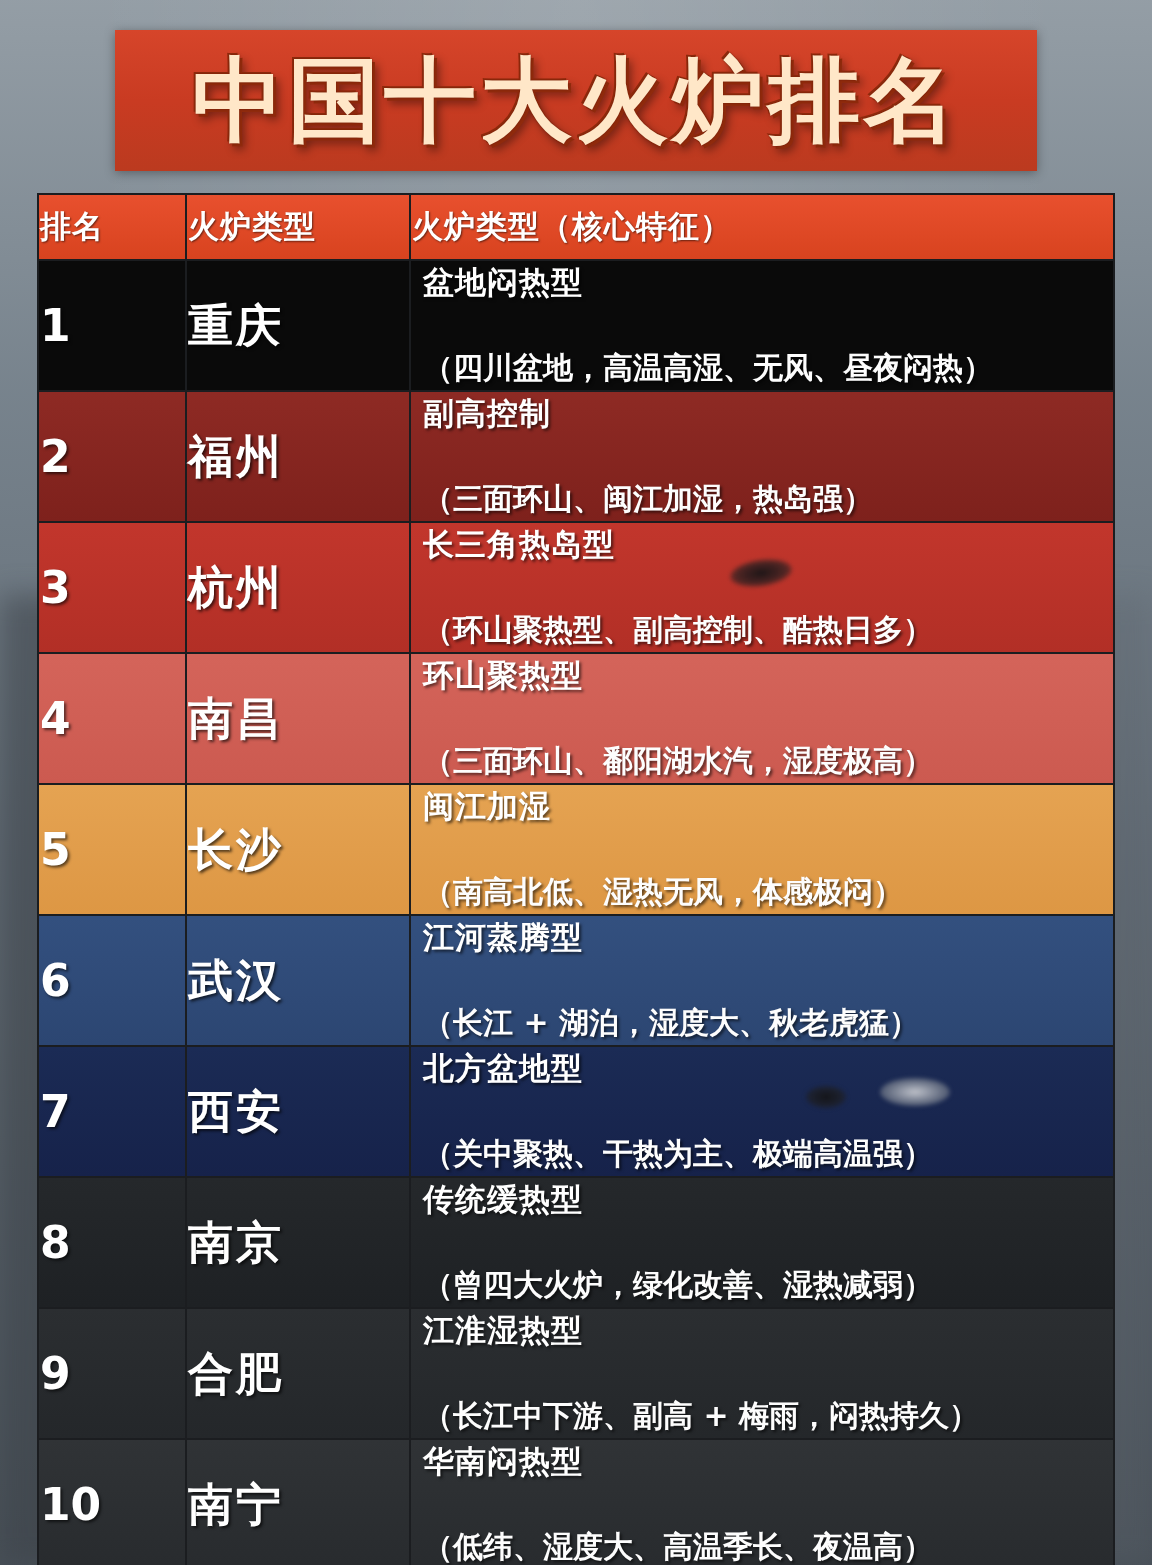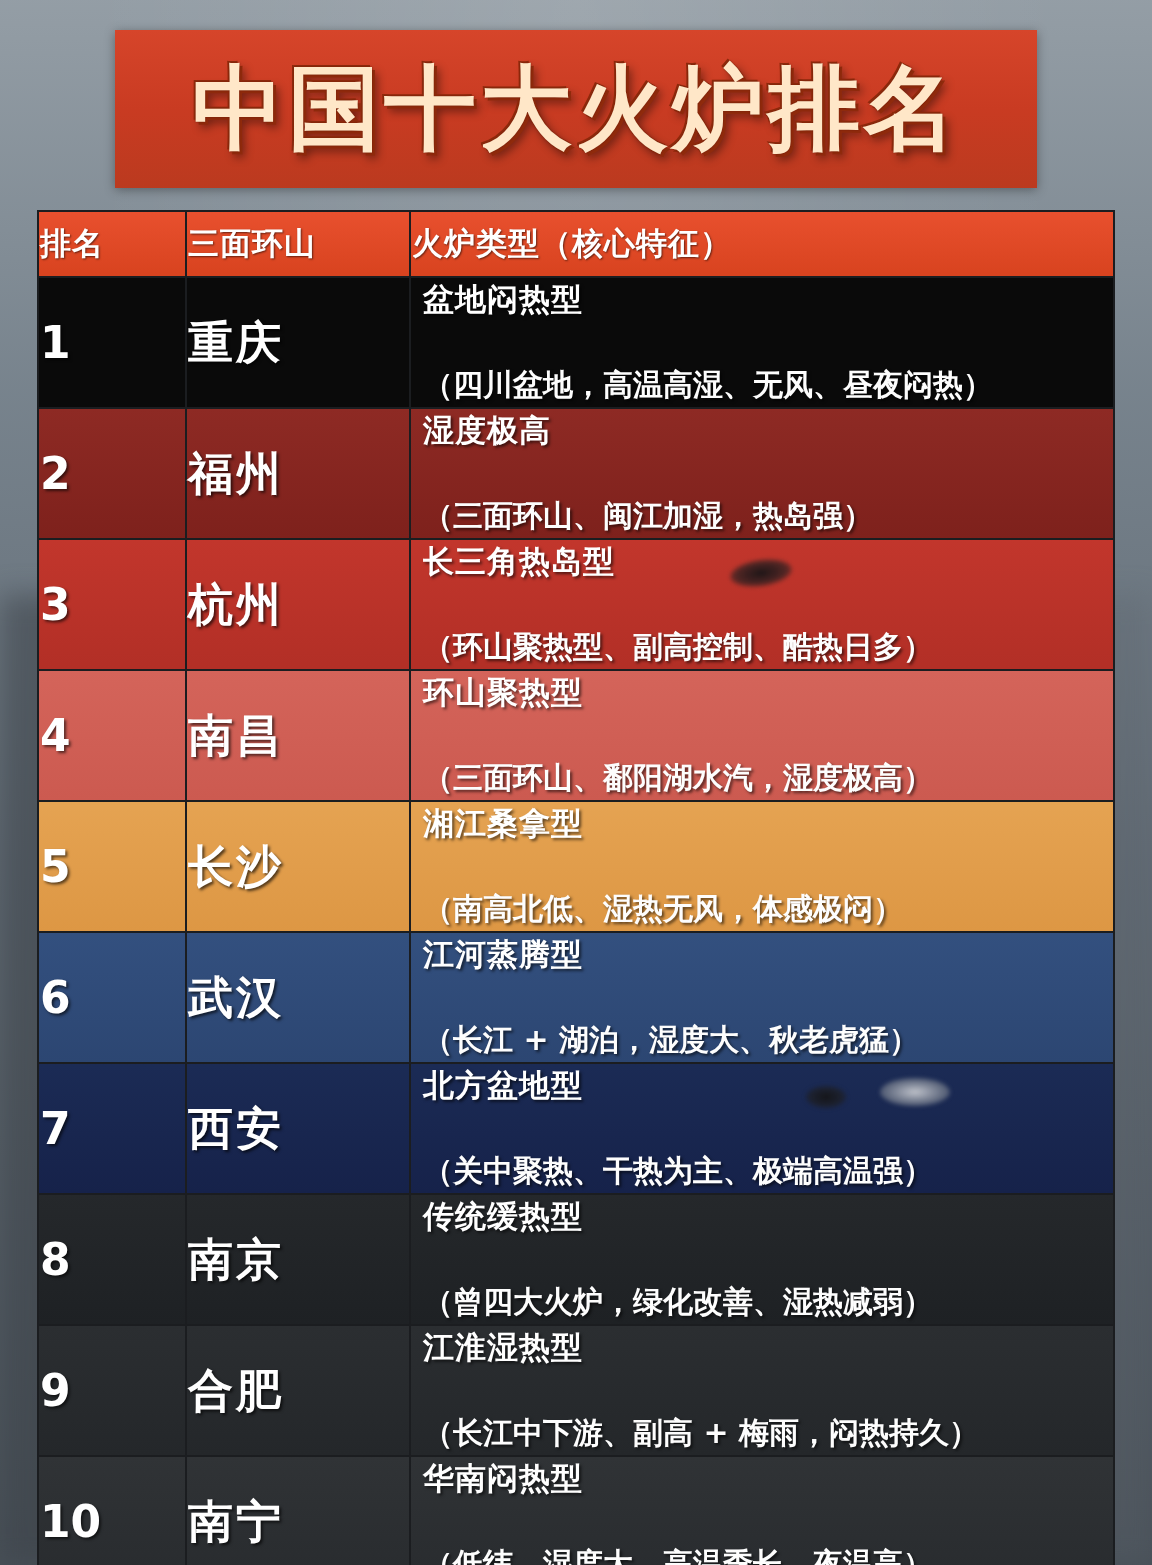--- a/index.html
+++ b/index.html
@@ -40,21 +40,21 @@
   .wrap {
     position: relative;
     z-index: 2;
     width: 1152px;
   }
 
   
   .title-band {
     margin: 30px auto 0 auto;
     width: 922px;
-    height: 158px;
+    height: 141px;
     background: linear-gradient(180deg, #d6452a 0%, #c93b22 50%, #bb3a1f 100%);
     display: flex;
     align-items: center;
     justify-content: center;
     box-shadow: 0 2px 10px rgba(0,0,0,0.35);
   }
   .title-text {
     font-family: "DejaVu Sans", sans-serif;
     font-weight: bold;
     font-size: 92px;
@@ -172,38 +172,38 @@
 
   <table class="rank">
     <colgroup>
       <col class="c-rank">
       <col class="c-city">
       <col class="c-type">
     </colgroup>
     <thead>
       <tr>
         <th>排名</th>
-        <th>三面环山</th>
+        <th>火炉类型</th>
         <th>火炉类型（核心特征）</th>
       </tr>
     </thead>
     <tbody>
       <tr class="row-1">
         <td class="rank-num">1</td>
         <td class="city">重庆</td>
         <td class="type">
           <span class="type-main">盆地闷热型</span>
           <span class="type-sub">（四川盆地，高温高湿、无风、昼夜闷热）</span>
         </td>
       </tr>
       <tr class="row-2">
         <td class="rank-num">2</td>
         <td class="city">福州</td>
         <td class="type">
-          <span class="type-main">湿度极高</span>
+          <span class="type-main">副高控制</span>
           <span class="type-sub">（三面环山、闽江加湿，热岛强）</span>
         </td>
       </tr>
       <tr class="row-3">
         <td class="rank-num">3</td>
         <td class="city">杭州</td>
         <td class="type">
           <span class="type-main">长三角热岛型</span>
           <span class="type-sub">（环山聚热型、副高控制、酷热日多）</span>
         </td>
@@ -213,21 +213,21 @@
         <td class="city">南昌</td>
         <td class="type">
           <span class="type-main">环山聚热型</span>
           <span class="type-sub">（三面环山、鄱阳湖水汽，湿度极高）</span>
         </td>
       </tr>
       <tr class="row-5">
         <td class="rank-num">5</td>
         <td class="city">长沙</td>
         <td class="type">
-          <span class="type-main">湘江桑拿型</span>
+          <span class="type-main">闽江加湿</span>
           <span class="type-sub">（南高北低、湿热无风，体感极闷）</span>
         </td>
       </tr>
       <tr class="row-6">
         <td class="rank-num">6</td>
         <td class="city">武汉</td>
         <td class="type">
           <span class="type-main">江河蒸腾型</span>
           <span class="type-sub">（长江 + 湖泊，湿度大、秋老虎猛）</span>
         </td>

